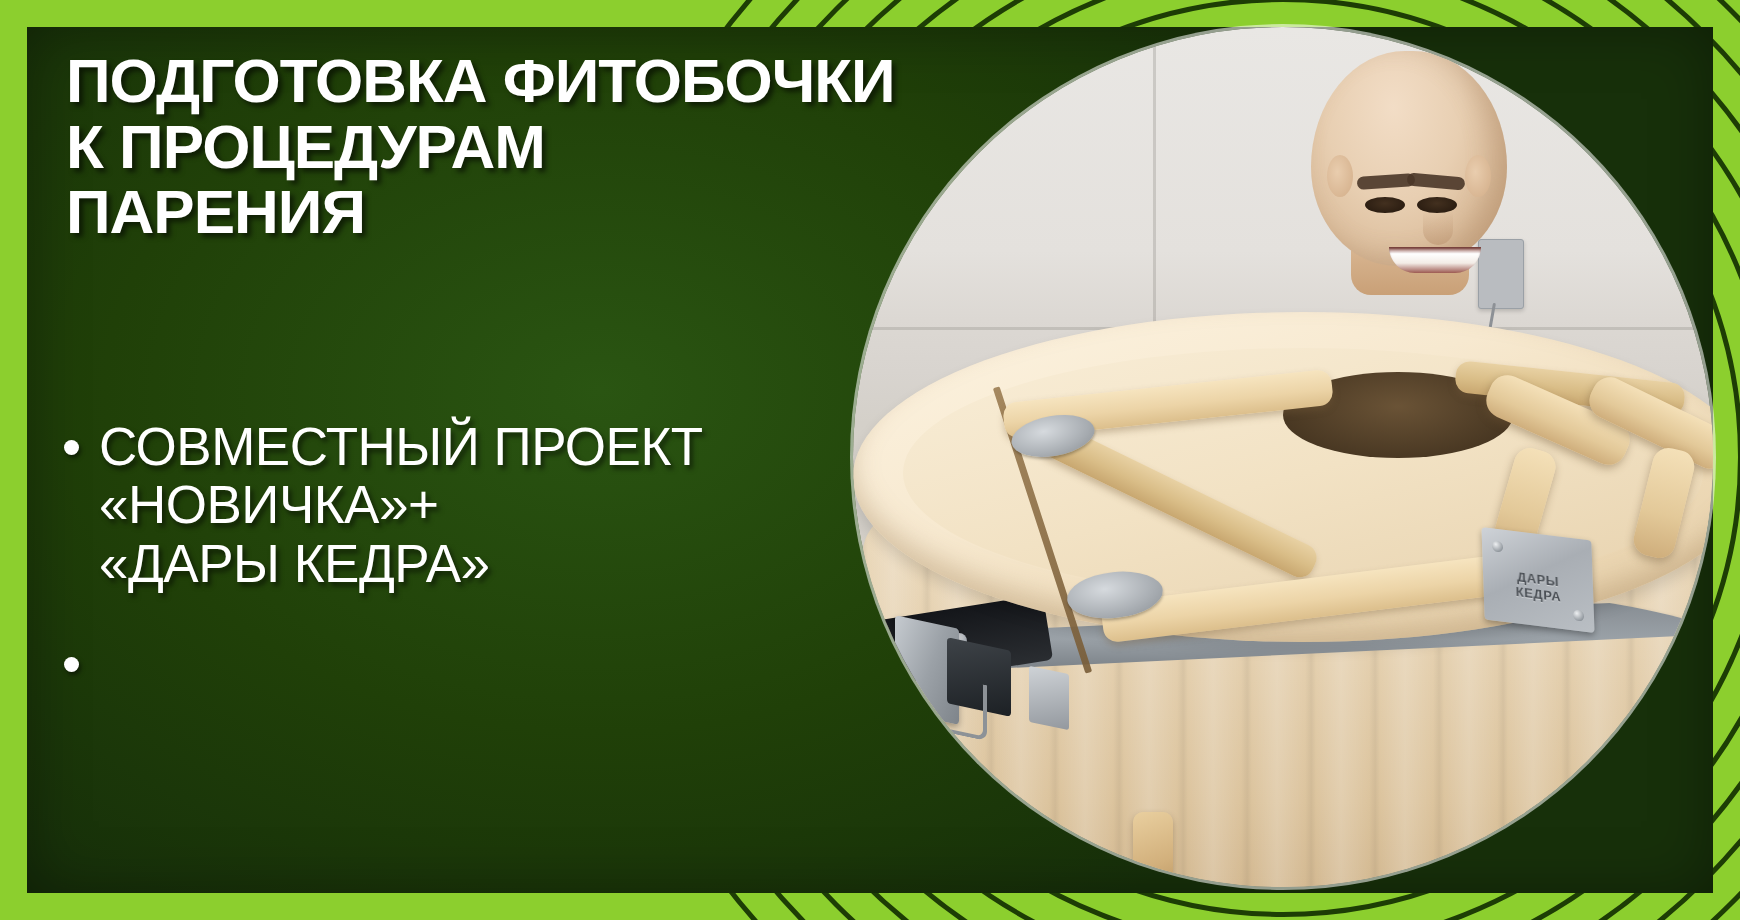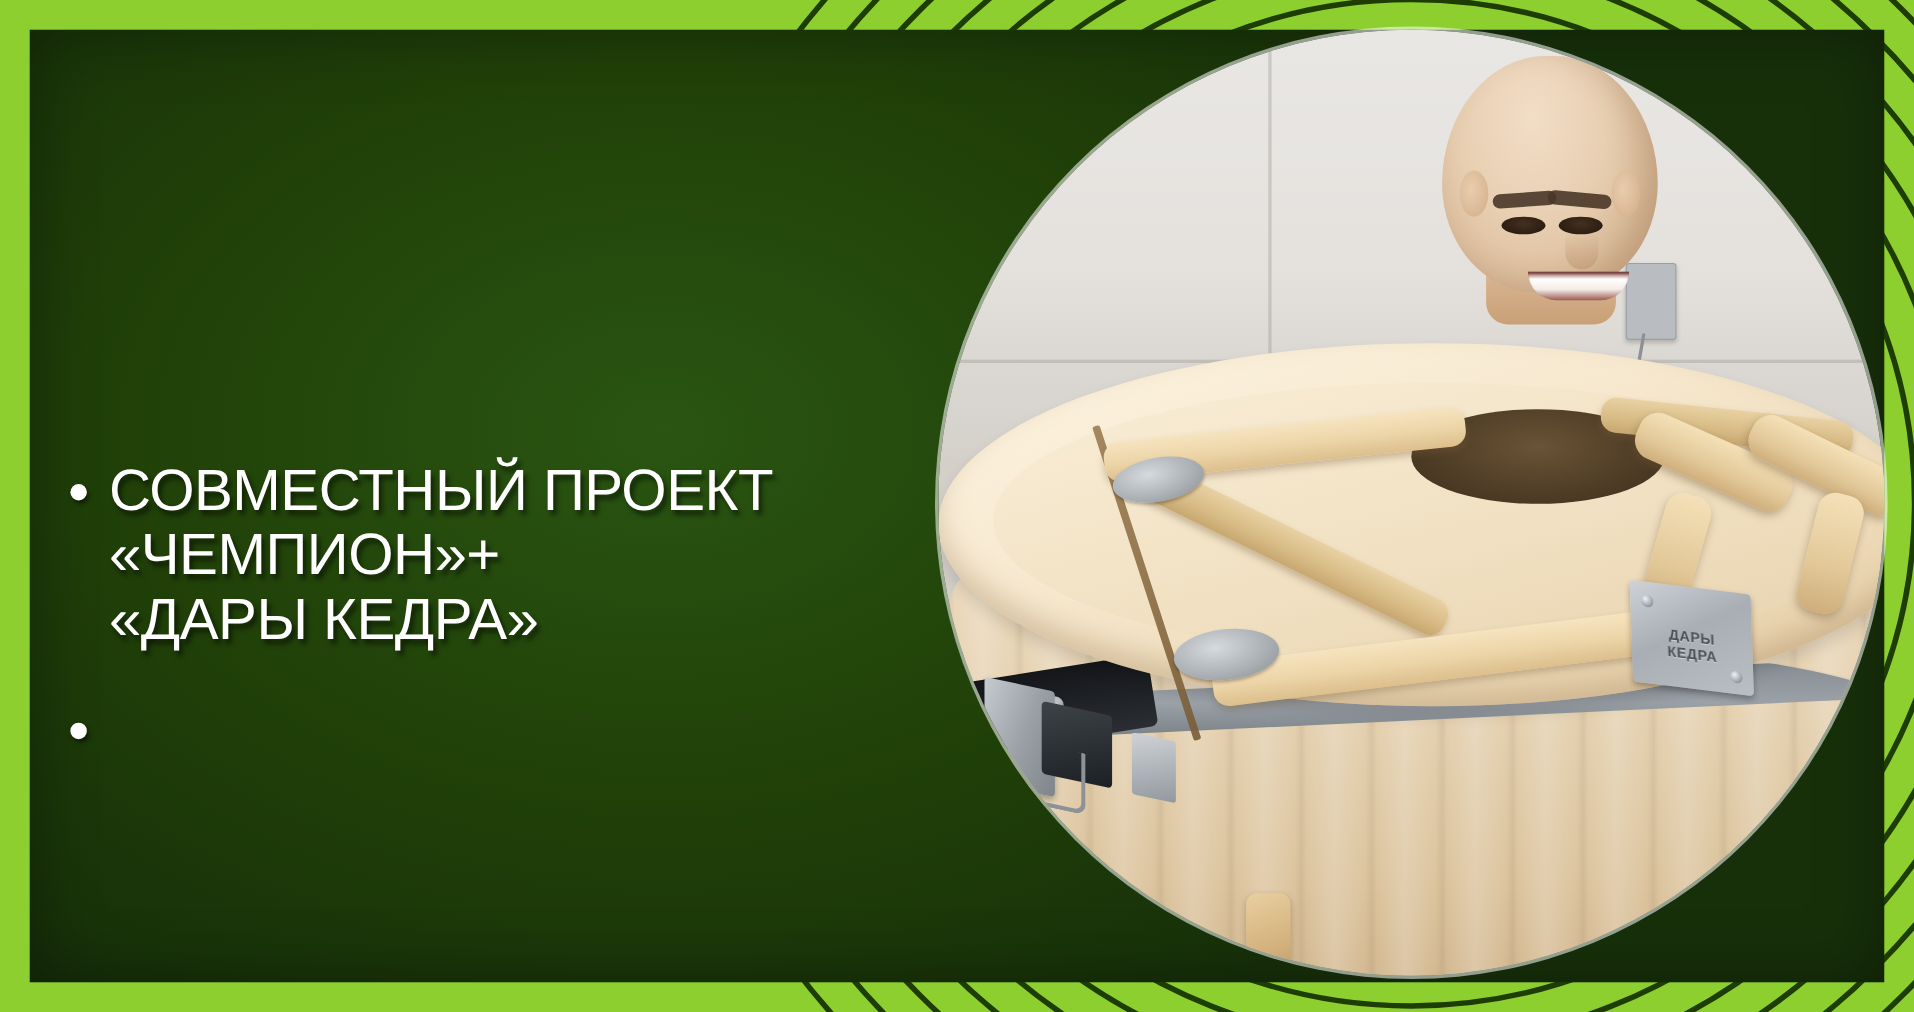--- a/index.html
+++ b/index.html
@@ -368,26 +368,29 @@
 
         <div class="peg" style="left:290px;top:560px;width:40px;height:86px;"></div>
 
       </div>
 
     </div>
   </div>
 
   <div class="content">
 
+    <h1 class="title">ПОДГОТОВКА ФИТОБОЧКИ
+К ПРОЦЕДУРАМ
+ПАРЕНИЯ</h1>
 
     <ul class="bullets">
       <li class="bullet">
         <span class="bullet-dot"></span>
         <span class="bullet-text">СОВМЕСТНЫЙ ПРОЕКТ
-«ЧЕМПИОН»+
+«НОВИЧКА»+
 «ДАРЫ КЕДРА»</span>
       </li>
       <li class="bullet">
         <span class="bullet-dot"></span>
       </li>
     </ul>
 
   </div>
 
 </div>

